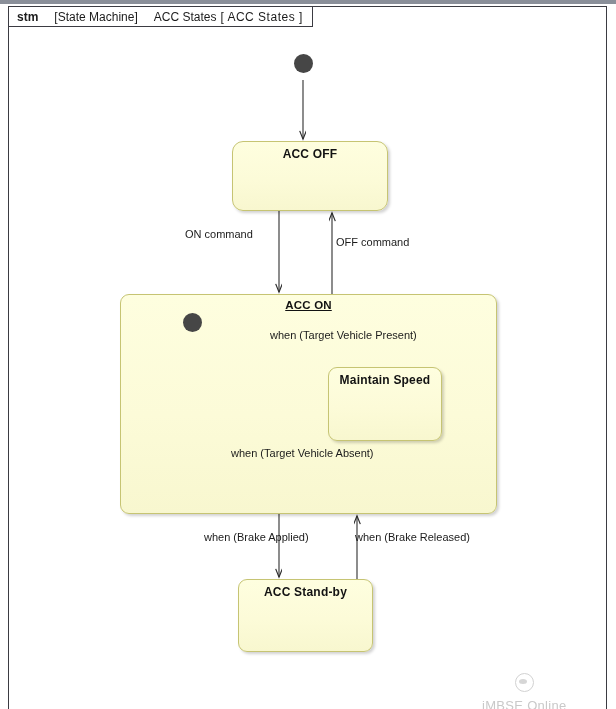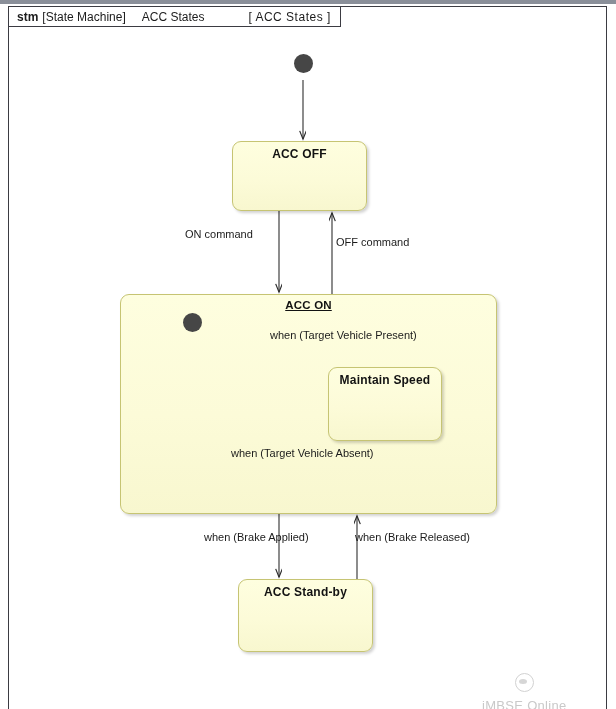--- a/index.html
+++ b/index.html
@@ -54,25 +54,25 @@
     background: #ffffff;
     border-right: 1px solid #3b3b42;
     border-bottom: 1px solid #3b3b42;
     box-sizing: border-box;
     white-space: nowrap;
     font-size: 12px;
     color: #1b1b1b;
   }
   .frame-tab .kw {
     font-weight: bold;
-    margin-right: 4px;
+    margin-right: 16px;
   }
   .frame-tab .meta { margin-right: 16px; }
   .frame-tab .nm { margin-right: 4px; }
-  .frame-tab .brk { letter-spacing: .5px; margin-left: 40px; }
+  .frame-tab .brk { letter-spacing: .5px; }
   
   .tab-corner {
     position: absolute;
     width: 0; height: 0;
     border-style: solid;
     border-width: 0 0 8px 8px;
     border-color: transparent transparent #ffffff transparent;
   }
 
   
@@ -188,21 +188,21 @@
 
     <path d="M221,441 L221,456 Q221,461 226,461 L392,461 Q397,461 397,456 L397,444" fill="none" stroke="#2e2e2e" stroke-width="1.1" marker-end="url(#ah)"></path>
 
     <path d="M279,514 L279,577" fill="none" stroke="#2e2e2e" stroke-width="1.1" marker-end="url(#ah)"></path>
 
     <path d="M357,580 L357,516" fill="none" stroke="#2e2e2e" stroke-width="1.1" marker-end="url(#ah)"></path>
   </svg>
 
   <div class="initial" style="left:294px; top:54px;"></div>
 
-  <div class="state" style="left:232px; top:141px; width:135px; height:70px;">
+  <div class="state" style="left:232px; top:141px; width:156px; height:70px;border-radius:11px;">
     <div class="title">ACC OFF</div>
   </div>
 
   <div class="elabel" style="left:185px; top:228px;">ON command</div>
   <div class="elabel" style="left:336px; top:236px;">OFF command</div>
 
   <div class="state composite" style="left:120px; top:294px; width:377px; height:220px;">
     <div class="title">ACC ON</div>
   </div>
 

